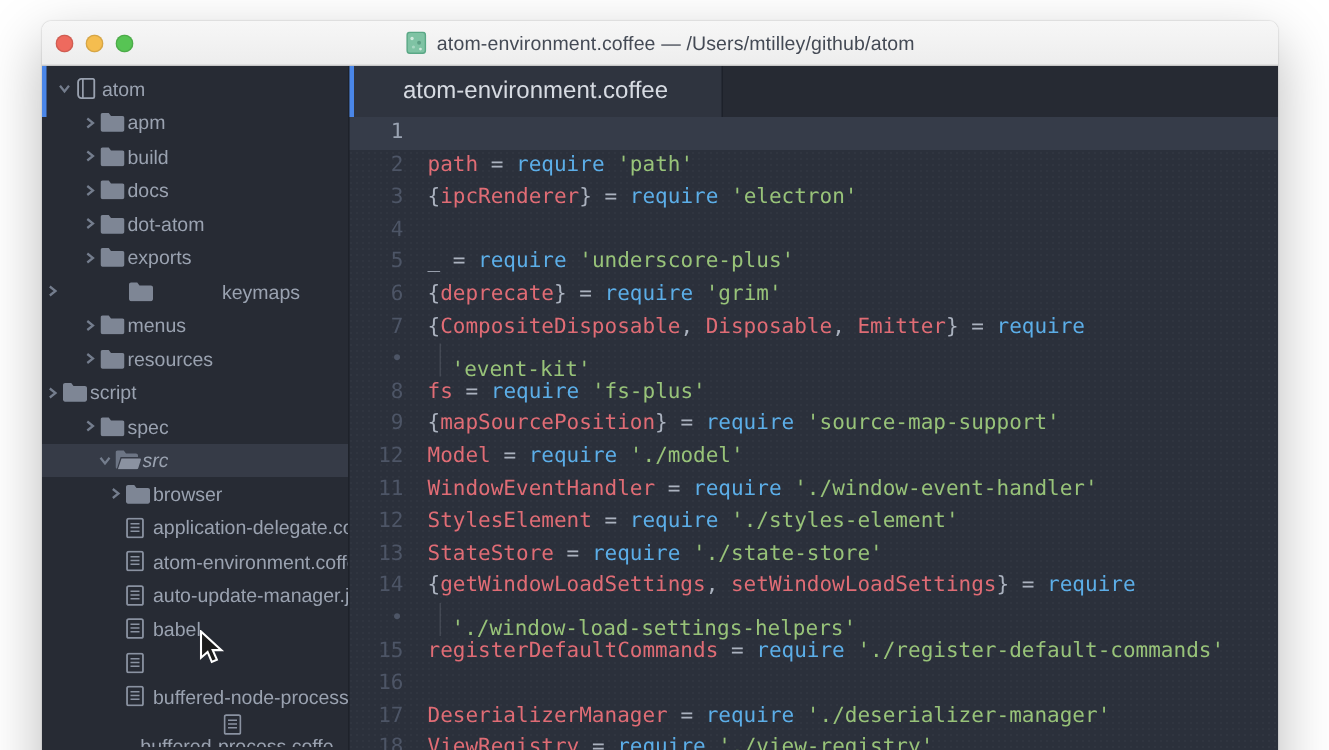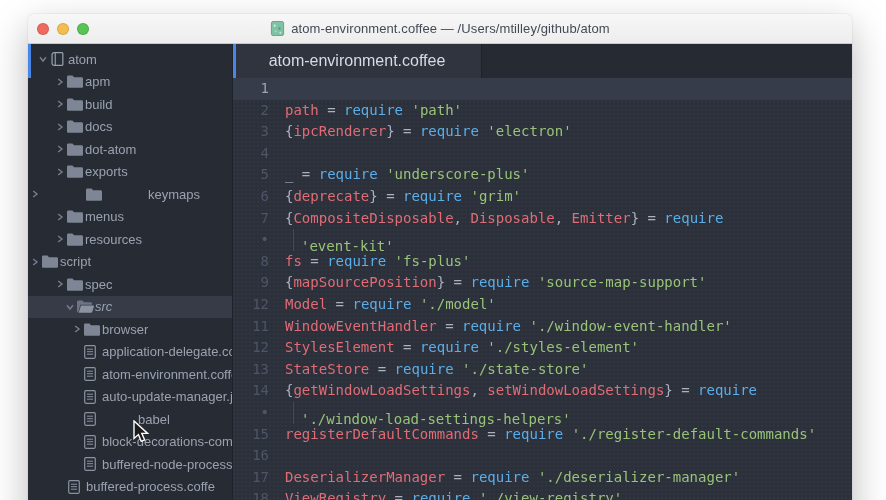--- a/index.html
+++ b/index.html
@@ -290,48 +290,47 @@
           </div>
           <div class="trow" style="padding-left: 56px;">
             <span class="ticon">
               <svg width="12" height="14" viewBox="0 0 12 14">
                 <rect x="0.7" y="0.7" width="10.6" height="12.6" rx="1.2" fill="none" stroke="#8a92a1" stroke-width="1.2"></rect>
                 <path d="M3 4.2h6M3 6.7h6M3 9.2h6" stroke="#8a92a1" stroke-width="1"></path>
               </svg>
             </span>
             <span class="tlabel">auto-update-manager.js</span>
           </div>
-          <div class="trow" style="padding-left: 56px; gap: 36px;">
+          <div class="trow" style="padding-left: 56px;">
             <span class="ticon">
               <svg width="12" height="14" viewBox="0 0 12 14">
                 <rect x="0.7" y="0.7" width="10.6" height="12.6" rx="1.2" fill="none" stroke="#8a92a1" stroke-width="1.2"></rect>
                 <path d="M3 4.2h6M3 6.7h6M3 9.2h6" stroke="#8a92a1" stroke-width="1"></path>
               </svg>
             </span>
             <span class="tlabel">babel</span>
           </div>
           <div class="trow" style="padding-left: 56px;">
             <span class="ticon">
               <svg width="12" height="14" viewBox="0 0 12 14">
                 <rect x="0.7" y="0.7" width="10.6" height="12.6" rx="1.2" fill="none" stroke="#8a92a1" stroke-width="1.2"></rect>
                 <path d="M3 4.2h6M3 6.7h6M3 9.2h6" stroke="#8a92a1" stroke-width="1"></path>
               </svg>
             </span>
-            <span class="tlabel">block-decorations-com</span>
           </div>
           <div class="trow" style="padding-left: 56px;">
             <span class="ticon">
               <svg width="12" height="14" viewBox="0 0 12 14">
                 <rect x="0.7" y="0.7" width="10.6" height="12.6" rx="1.2" fill="none" stroke="#8a92a1" stroke-width="1.2"></rect>
                 <path d="M3 4.2h6M3 6.7h6M3 9.2h6" stroke="#8a92a1" stroke-width="1"></path>
               </svg>
             </span>
             <span class="tlabel">buffered-node-process</span>
           </div>
-          <div class="trow" style="padding-left: 40px;">
+          <div class="trow" style="padding-left: 56px; flex-direction: column;">
             <span class="ticon">
               <svg width="12" height="14" viewBox="0 0 12 14">
                 <rect x="0.7" y="0.7" width="10.6" height="12.6" rx="1.2" fill="none" stroke="#8a92a1" stroke-width="1.2"></rect>
                 <path d="M3 4.2h6M3 6.7h6M3 9.2h6" stroke="#8a92a1" stroke-width="1"></path>
               </svg>
             </span>
             <span class="tlabel">buffered-process.coffe</span>
           </div>
         </div>
 

